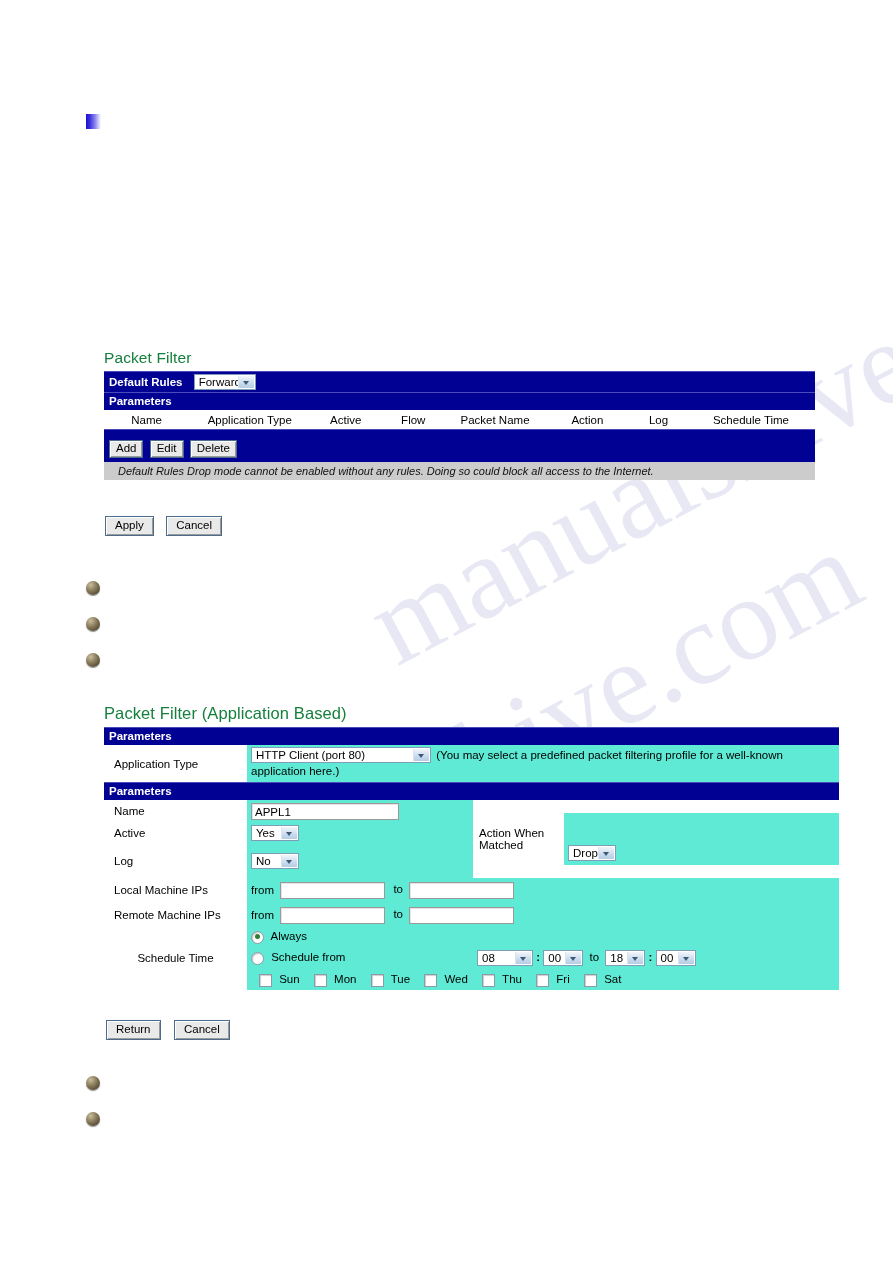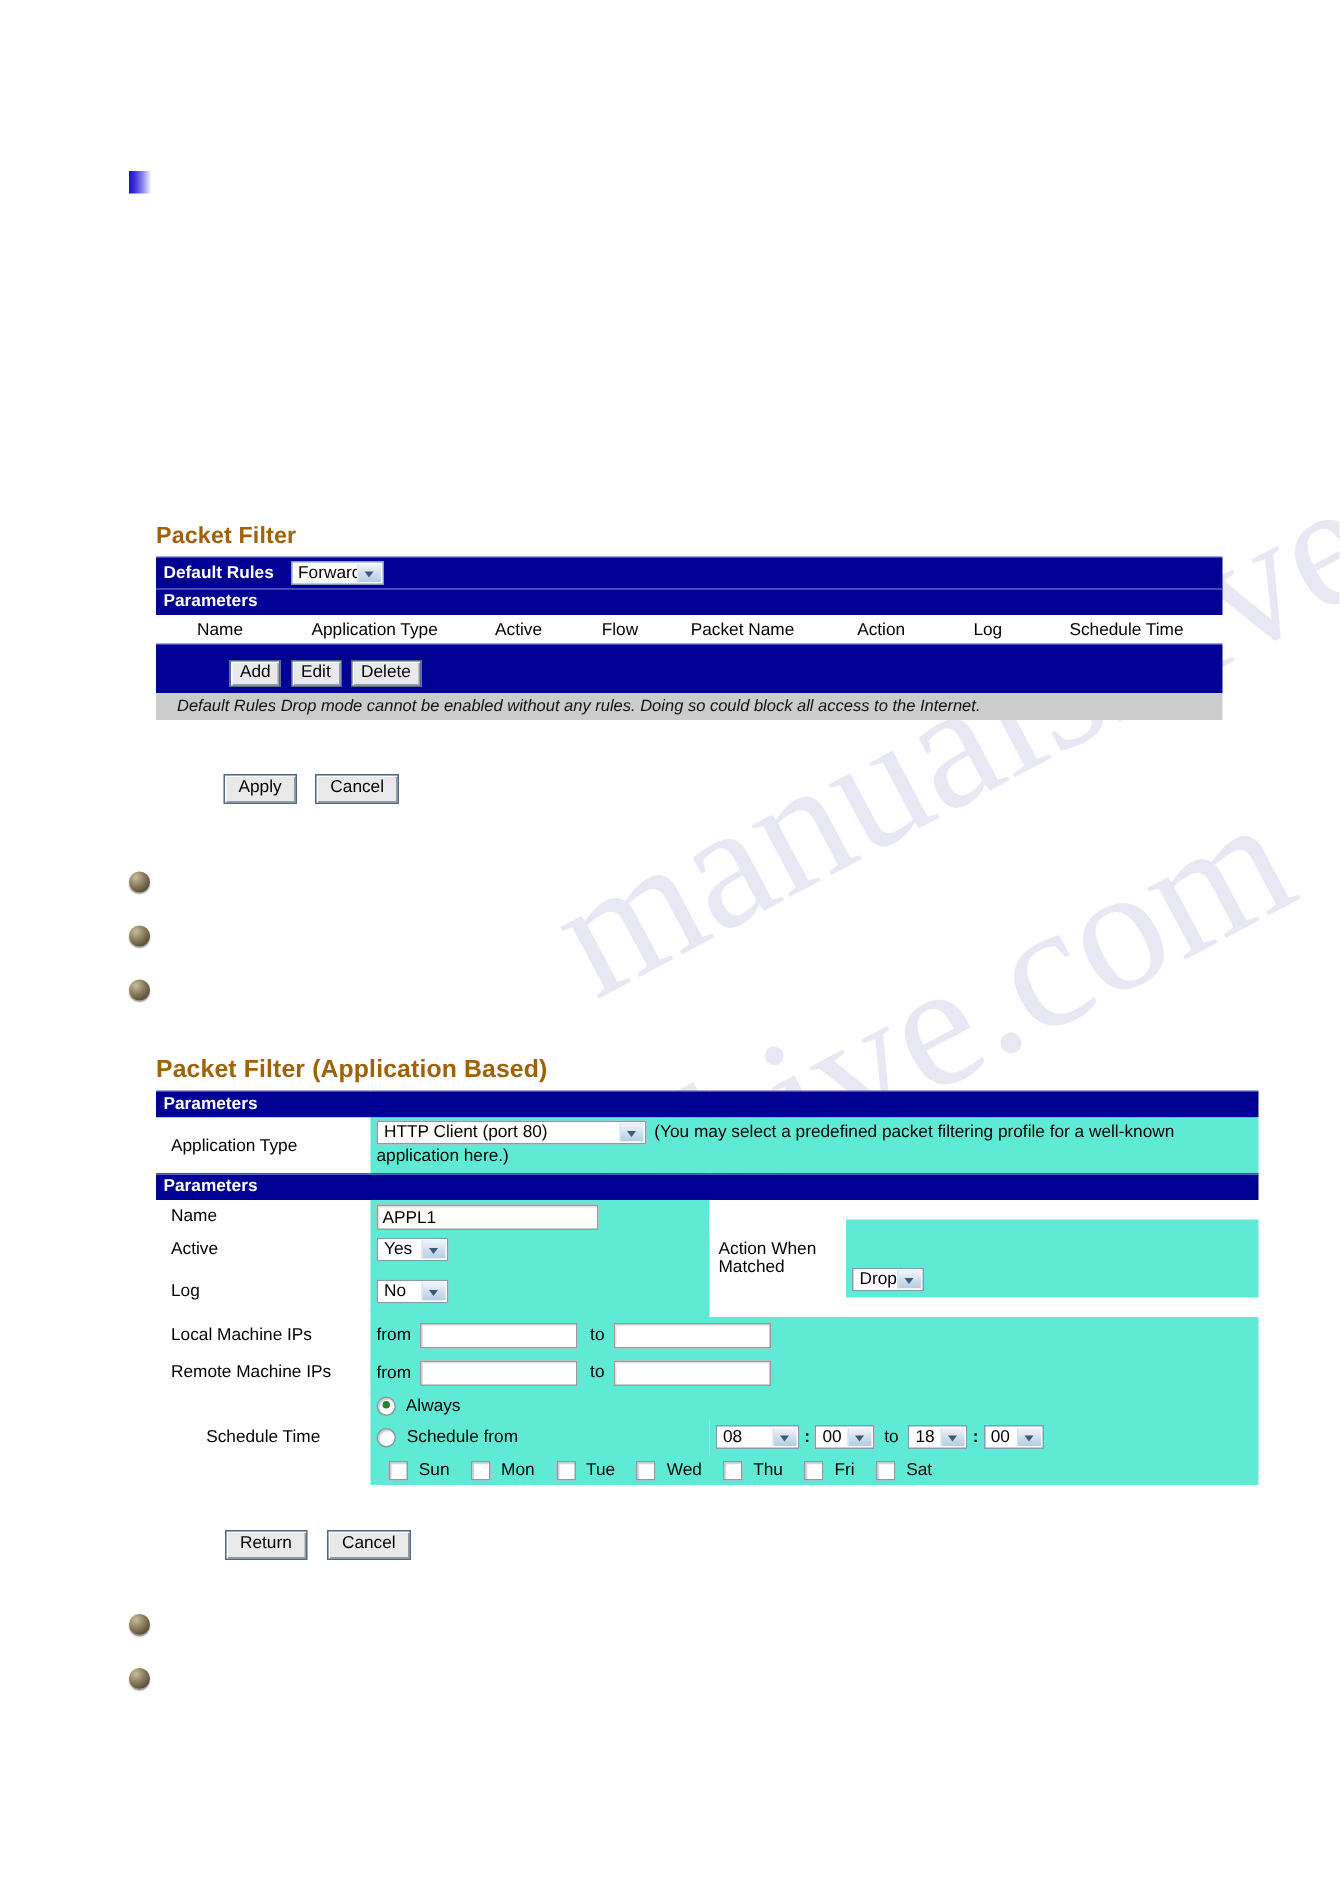--- a/index.html
+++ b/index.html
@@ -28,22 +28,22 @@
     height: 14px;
     border-radius: 50%;
     background: radial-gradient(circle at 33% 28%, #c8bda0 0%, #9c8f6d 30%, #6d6045 62%, #3c3526 100%);
     box-shadow: 0 1px 1px rgba(0,0,0,0.45);
   }
 
   
   .section-title {
     position: absolute;
     font-size: 15.5px;
-    font-weight: bold;
-    color: #a16207;
+    font-weight: normal;
+    color: #15803d;
     letter-spacing: 0.1px;
     white-space: nowrap;
   }
 
   
   .panel {
     position: absolute;
     border-collapse: collapse;
     font-size: 11.5px;
     color: #000000;
@@ -91,21 +91,20 @@
     background: #e9e9e9;
     border: 1px solid #4d6b8a;
     box-shadow: inset 1px 1px 0 #ffffff, inset -1px -1px 0 #9a9a9a;
     font-family: "Liberation Sans", sans-serif;
     font-size: 11.5px;
     color: #000000;
     padding: 1px 6px 2px 6px;
     line-height: 13px;
     cursor: pointer;
     vertical-align: middle;
-    margin-left: 44px;
   }
 
   .select {
     display: inline-block;
     background: #ffffff;
     border: 1px solid #7f9db9;
     height: 16px;
     line-height: 15px;
     font-size: 11.5px;
     color: #000000;

